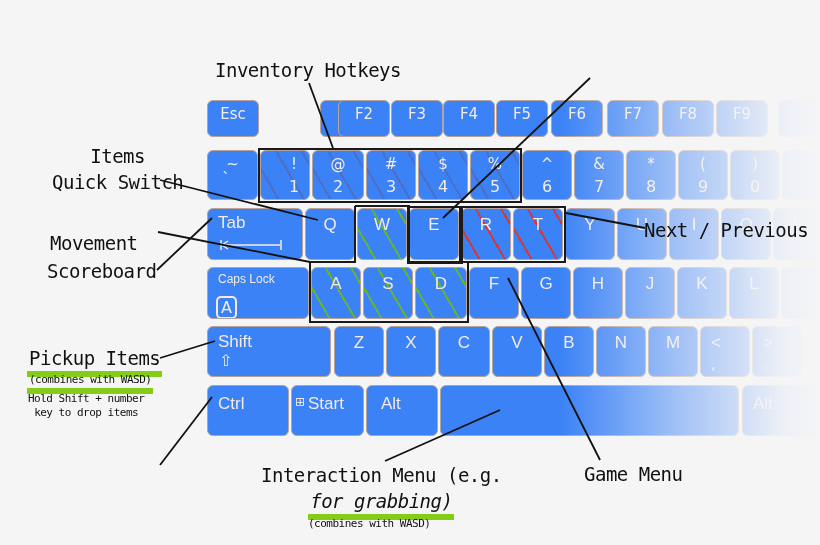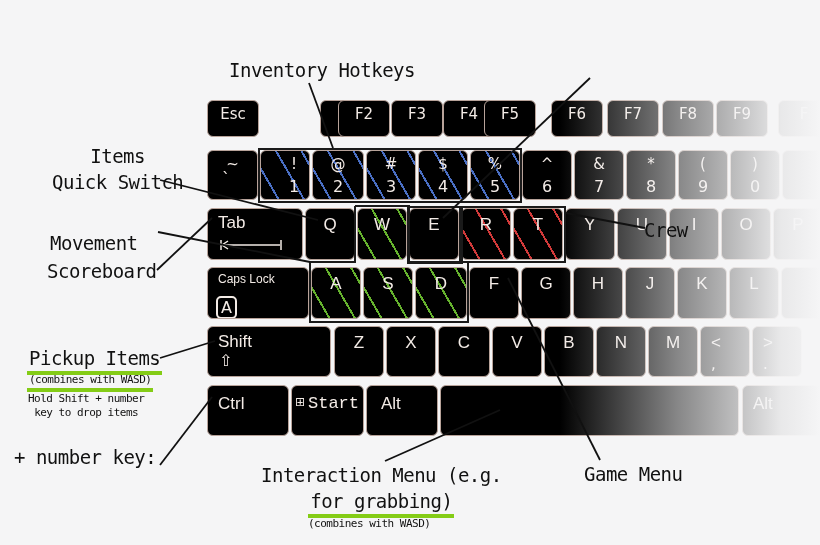--- a/index.html
+++ b/index.html
@@ -1,33 +1,33 @@
 <!DOCTYPE html>
 <html><head>
 <meta charset="utf-8">
 <style>
   html, body { margin:0; padding:0; }
   body { width:820px; height:545px; background:#f5f5f6; position:relative; overflow:hidden;
          font-family:"DejaVu Sans", sans-serif; }
-  .key { position:absolute; background:#000000; border-radius:6px; box-sizing:border-box;
+  .key { position:absolute; background:#3b82f6; border-radius:6px; box-sizing:border-box;
          border:1px solid #b8a39a; color:#f3ebe6; overflow:hidden; }
   .key .lbl { position:absolute; left:0; right:0; text-align:center; font-size:15px; line-height:1; }
   .key .top { top:6px; }
   .key .bot { top:28px; font-size:16px; }
   .key .left { text-align:left; left:10px; font-family:"Liberation Sans", sans-serif; font-size:17px; top:9px; }
   .key .mid { top:7px; font-family:"Liberation Sans", sans-serif; font-size:17px; }
   .hatch-blue { background-image:repeating-linear-gradient(60deg, transparent 0 14px, #4a6fc4 14px 16px, transparent 16px 22px); }
   .hatch-green { background-image:repeating-linear-gradient(60deg, transparent 0 14px, #66b32e 14px 16px, transparent 16px 22px); }
   .hatch-red { background-image:repeating-linear-gradient(60deg, transparent 0 14px, #d23a3a 14px 16px, transparent 16px 22px); }
   .box { position:absolute; border:2px solid #1a1a1a; box-sizing:border-box; pointer-events:none; }
   .fade { position:absolute; top:80px; right:0; width:260px; height:370px;
           background:linear-gradient(90deg, rgba(245,245,246,0) 0%, rgba(245,245,246,0.55) 45%, rgba(245,245,246,0.95) 85%, #f5f5f6 100%); pointer-events:none; }
   .note { position:absolute; font-family:"DejaVu Sans Mono", monospace; color:#111; font-size:19px; line-height:26px; text-align:center; white-space:nowrap; letter-spacing:-0.5px; }
   .note.small { font-size:11px; line-height:14px; }
-  .ul { border-bottom:4px solid #84cc16; }
+  .ul { border-bottom:6px solid #84cc16; }
   svg.lines { position:absolute; left:0; top:0; pointer-events:none; }
   .cap-box { display:inline-block; border:2px solid #f3ebe6; border-radius:5px; padding:0 3px; margin-top:4px; font-size:16px; }
 </style>
 </head>
 <body>
 
 <div>
   <div class="key" style="left:207px;top:100px;width:52px;height:37px;">
       <span class="lbl top">Esc</span>
     </div>
@@ -36,21 +36,21 @@
     </div>
   <div class="key" style="left:338px;top:100px;width:52px;height:37px;">
       <span class="lbl top">F2</span>
     </div>
   <div class="key" style="left:391px;top:100px;width:52px;height:37px;">
       <span class="lbl top">F3</span>
     </div>
   <div class="key" style="left:443px;top:100px;width:52px;height:37px;">
       <span class="lbl top">F4</span>
     </div>
-  <div class="key" style="left:484px;top:100px;width:52px;height:37px;">
+  <div class="key" style="left:496px;top:100px;width:52px;height:37px;">
       <span class="lbl top">F5</span>
     </div>
   <div class="key" style="left:551px;top:100px;width:52px;height:37px;">
       <span class="lbl top">F6</span>
     </div>
   <div class="key" style="left:607px;top:100px;width:52px;height:37px;">
       <span class="lbl top">F7</span>
     </div>
   <div class="key" style="left:662px;top:100px;width:52px;height:37px;">
       <span class="lbl top">F8</span>
@@ -227,21 +227,21 @@
       <span class="lbl" style="text-align:left;left:10px;top:30px;">.</span>
     </div>
 </div>
 
 <div>
   <div class="key" style="left:207px;top:385px;width:82px;height:51px;">
       <span class="lbl left">Ctrl</span>
     </div>
   <div class="key" style="left:291px;top:385px;width:73px;height:51px;">
     <span class="lbl" style="text-align:left;left:3px;top:10px;font-size:12px;">⊞</span>
-    <span class="lbl left" style="left:16px;font-family:Liberation Mono, monospace;">Start</span>
+    <span class="lbl left" style="left:16px;">Start</span>
   </div>
   <div class="key" style="left:366px;top:385px;width:72px;height:51px;">
       <span class="lbl left" style="left:14px;">Alt</span>
     </div>
   <div class="key" style="left:440px;top:385px;width:299px;height:51px;">
       <span class="lbl mid"></span>
     </div>
   <div class="key" style="left:742px;top:385px;width:80px;height:51px;">
       <span class="lbl left" style="left:10px;">Alt</span>
     </div>
@@ -264,45 +264,44 @@
     <line x1="158" y1="232" x2="310" y2="262"></line>
     <line x1="157" y1="270" x2="212" y2="218"></line>
     <line x1="566" y1="213" x2="645" y2="228"></line>
     <line x1="160" y1="358" x2="215" y2="341"></line>
     <line x1="160" y1="465" x2="212" y2="397"></line>
     <line x1="385" y1="461" x2="500" y2="410"></line>
     <line x1="508" y1="278" x2="600" y2="460"></line>
   </g>
 </svg>
 
-<div class="note" style="left:229px;top:57px;">Inventory Hotkeys</div>
+<div class="note" style="left:215px;top:57px;">Inventory Hotkeys</div>
 <div class="note" style="left:584px;top:36px;">
 </div>
 <div class="note" style="left:52px;top:143px;">
   <div>Items</div>
   <div>Quick Switch</div>
 </div>
 <div class="note" style="left:50px;top:230px;">Movement</div>
 <div class="note" style="left:47px;top:258px;">Scoreboard</div>
 <div class="note" style="left:644px;top:217px;">
-  <div>Crew</div>
+  <div>Next / Previous</div>
 </div>
 <div class="note" style="left:27px;top:345px;">
   <div class="ul" style="display:inline-block;padding:0 2px;">Pickup Items</div>
 </div>
 <div class="note small" style="left:27px;top:373px;">
   <div class="ul" style="padding:0 2px 1px 2px;">(combines with WASD)</div>
 </div>
 <div class="note small" style="left:28px;top:392px;">
   <div>Hold Shift + number</div>
   <div>key to drop items</div>
 </div>
 <div class="note" style="left:10px;top:444px;text-align:left;">
-  <div style="padding-left:4px;">+ number key:</div>
 </div>
 <div class="note" style="left:261px;top:462px;">
   <div>Interaction Menu (e.g.</div>
-  <div class="ul" style="display:inline-block;padding:0 2px;">for grabbing)</div>
+  <div class="ul" style="display:inline-block;padding:0 2px;font-style:italic;">for grabbing)</div>
 </div>
 <div class="note small" style="left:308px;top:517px;">
   <div>(combines with WASD)</div>
 </div>
 <div class="note" style="left:584px;top:461px;">Game Menu</div>
 
 </body></html>

